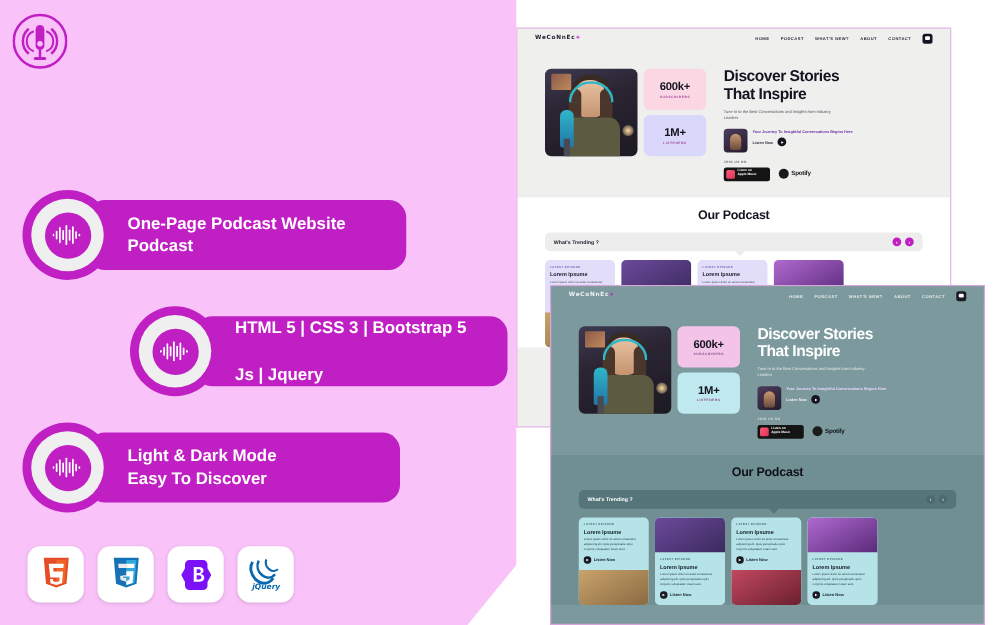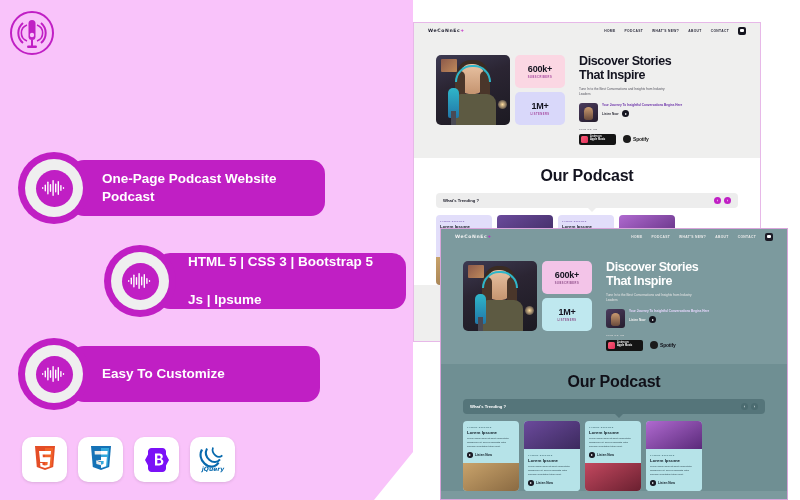--- a/index.html
+++ b/index.html
@@ -166,21 +166,21 @@
   .pv-store-spot i{ width:8px; height:8px; border-radius:50%; display:block; }
   #preview-light .pv-store-spot i{ background:#1b1b1b; }
   #preview-dark  .pv-store-spot i{ background:#1b1b1b; }
   .pv-store-spot b{ font-size:5px; font-weight:800; letter-spacing:-.2px; }
   #preview-light .pv-store-spot b{ color:#1b1b1b; }
   #preview-dark  .pv-store-spot b{ color:#12121a; }
 
   .pv-section{ margin-top:13px; padding:9px 22px 0 22px; }
   #preview-light .pv-section{ background:#ffffff; }
   #preview-dark  .pv-section{ background:#6f8f93; }
-  .pv-sect-title{ text-align:center; font-size:16px; font-weight:800; letter-spacing:-.2px; }
+  .pv-sect-title{ text-align:center; font-size:10px; font-weight:800; letter-spacing:-.2px; }
   #preview-light .pv-sect-title{ color:#141420; }
   #preview-dark  .pv-sect-title{ color:#101018; }
 
   .pv-trend{ margin-top:8px; height:15px; border-radius:4px;
     display:flex; align-items:center; padding:0 7px; position:relative; }
   #preview-light .pv-trend{ background:#ededed; }
   #preview-dark  .pv-trend{ background:#55757a; }
   .pv-trend-label{ font-size:4.2px; font-weight:800; }
   #preview-light .pv-trend-label{ color:#242430; }
   #preview-dark  .pv-trend-label{ color:#ffffff; }
@@ -285,21 +285,21 @@
                 <rect x="15.6" y="1" width="1.4" height="14" rx=".7"></rect>
                 <rect x="18.2" y="5" width="1.4" height="6" rx=".7"></rect>
                 <rect x="20.8" y="7" width="1.4" height="2" rx=".7"></rect>
               </g>
             </svg>
           </div>
         </div>
       </div>
       <div class="badge-pill">
         <div>HTML 5 | CSS 3 | Bootstrap 5</div>
-        <div>Js | Ipsume</div>
+        <div>Js | Jquery</div>
       </div>
     </div>
 
     <div class="badge-row" id="badge-2">
       <div class="badge-circle">
         <div class="badge-circle-inner">
           <div class="badge-circle-core">
             <svg width="24" height="16" viewBox="0 0 24 16">
               <g fill="#ffffff">
                 <rect x="0" y="7" width="1.4" height="2" rx=".7"></rect>
@@ -310,21 +310,22 @@
                 <rect x="13" y="3.5" width="1.4" height="9" rx=".7"></rect>
                 <rect x="15.6" y="1" width="1.4" height="14" rx=".7"></rect>
                 <rect x="18.2" y="5" width="1.4" height="6" rx=".7"></rect>
                 <rect x="20.8" y="7" width="1.4" height="2" rx=".7"></rect>
               </g>
             </svg>
           </div>
         </div>
       </div>
       <div class="badge-pill">
-        <div>Easy To Customize</div>
+        <div>Light &amp; Dark Mode</div>
+        <div>Easy To Discover</div>
       </div>
     </div>
 
     <div id="tech-icons">
       <div class="tech-chip">
         <svg width="24" height="27" viewBox="0 0 24 27">
           <path d="M2 0h20l-1.8 21L12 24 3.8 21z" fill="#e44d26"></path>
           <path d="M12 2v20.2l6.6-1.9L20.1 2z" fill="#f16529"></path>
           <path d="M6 5h12l-.3 3.4H9.6l.25 2.8h7.6l-.85 9.3L12 21.9l-4.6-1.4-.3-3.4h2.3l.16 1.8 2.44.7 2.45-.7.26-2.9H7.2z" fill="#fff"></path>
         </svg>

